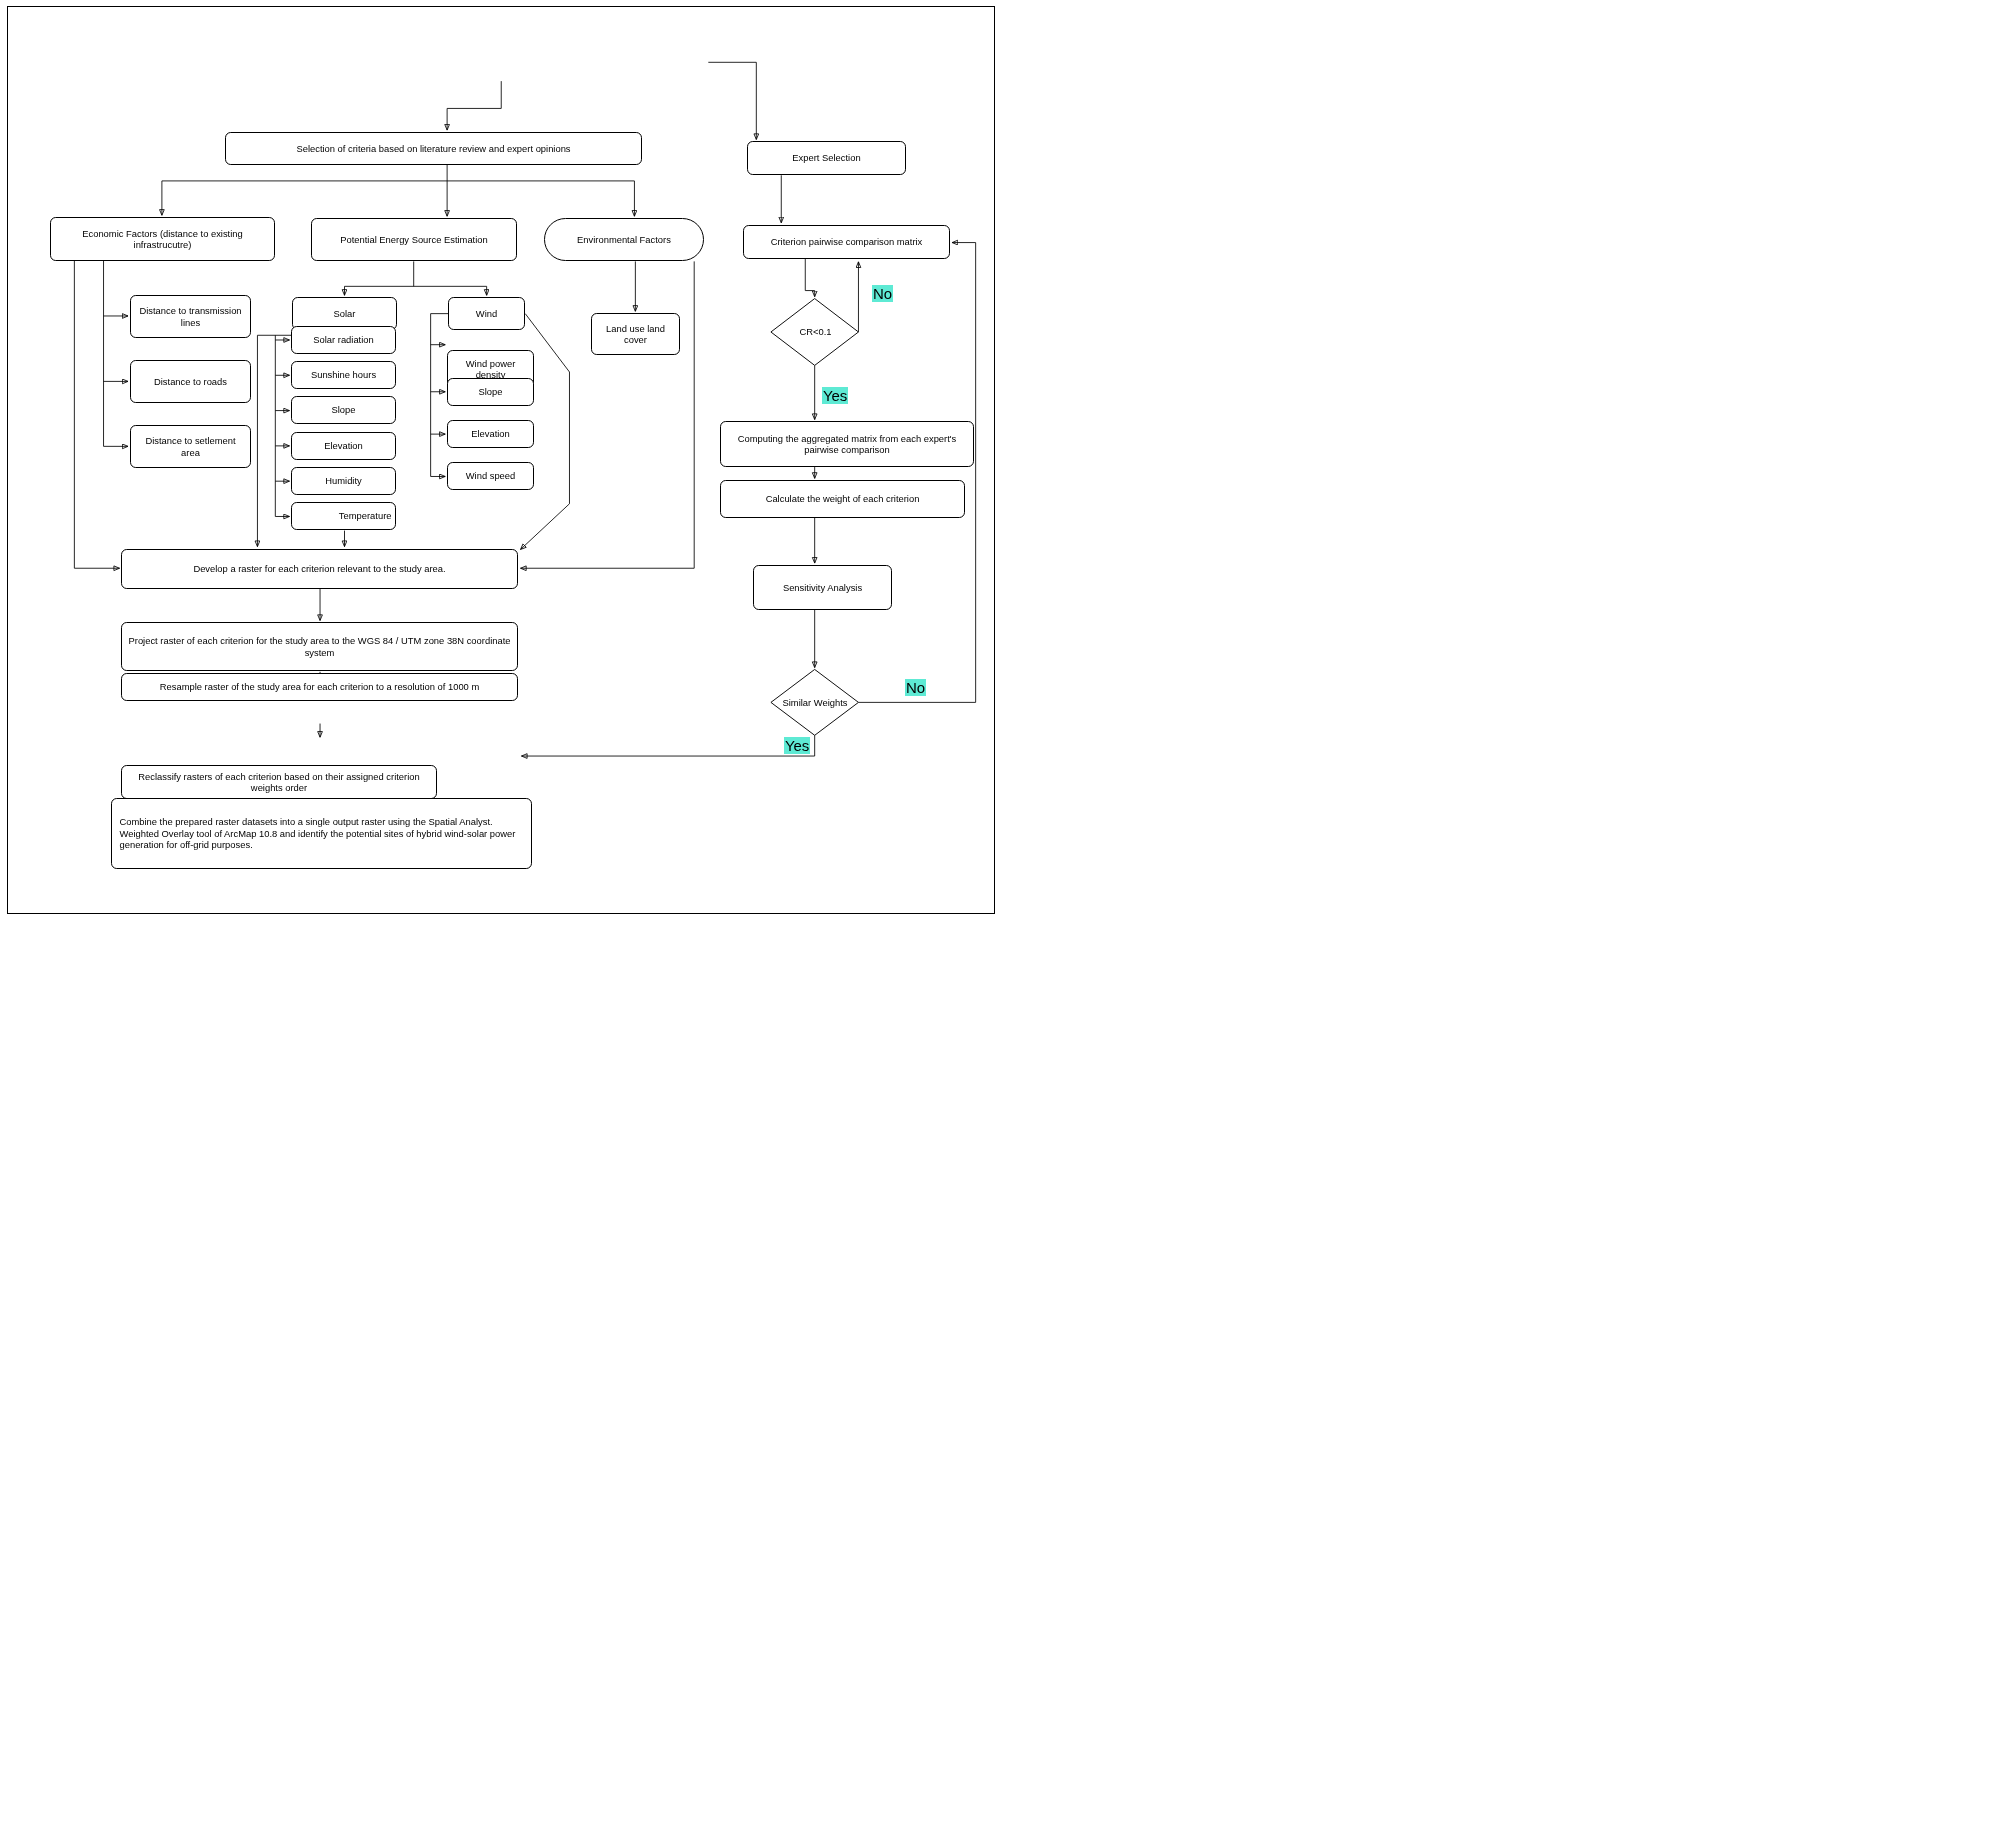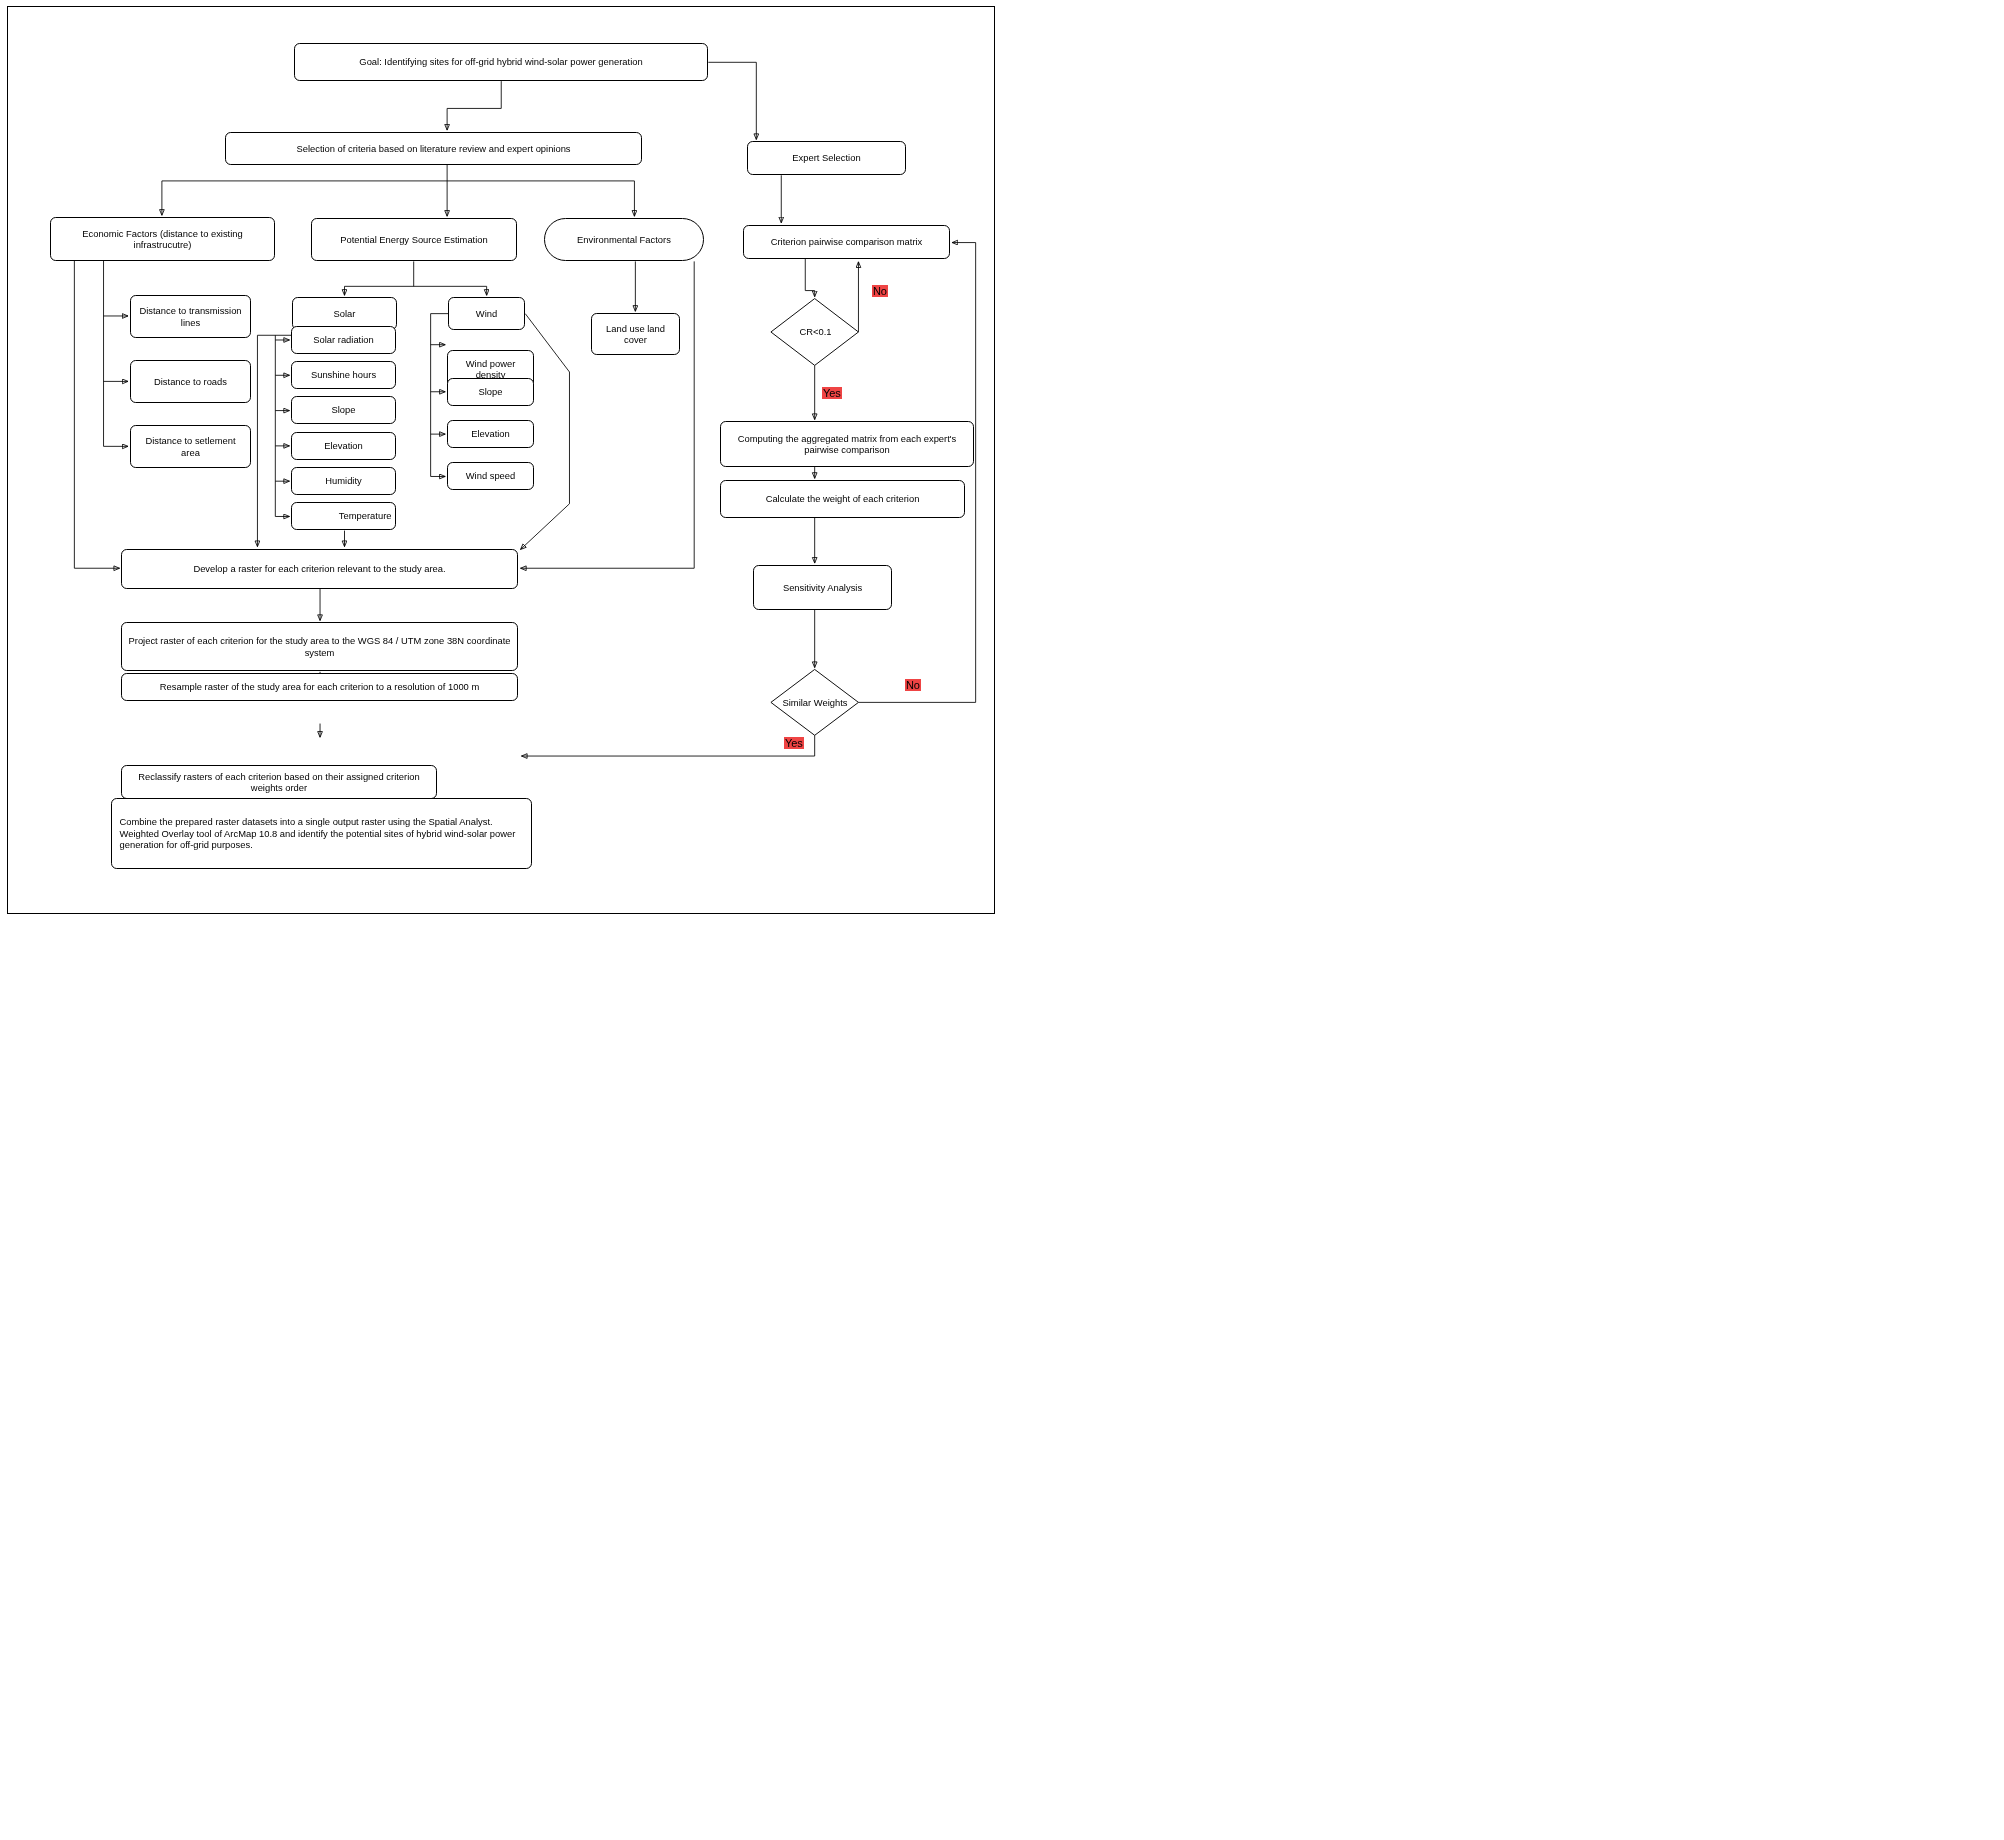--- a/index.html
+++ b/index.html
@@ -55,22 +55,22 @@
     position: absolute;
     z-index: 3;
     font-size: 9.4px;
     text-align: center;
     white-space: nowrap;
     background: transparent;
   }
   .edge-label {
     position: absolute;
     z-index: 3;
-    font-size: 11px;
-    background: #ef4444;
+    font-size: 15px;
+    background: #5eead4;
     padding: 0 0.9px;
   }
 </style>
 </head>
 <body>
 
 <div class="canvas">
   <div class="frame"></div>
 
   <svg class="wires" width="1002" height="920" viewBox="0 0 2129 1954">
@@ -146,23 +146,20 @@
 
     <path d="M680,1250 L680,1318" marker-end="url(#arrow)"></path>
     <path d="M680,1427 L680,1473" marker-end="url(#arrow)"></path>
     <path d="M680,1537 L680,1566" marker-end="url(#arrow)"></path>
     <path d="M680,1642 L680,1691" marker-end="url(#arrow)"></path>
 
     <polygon class="diamond" points="1731,634 1824,705 1731,776 1638,705"></polygon>
     <polygon class="diamond" points="1731,1422 1824,1492 1731,1562 1638,1492"></polygon>
   </svg>
 
-  <div class="node" style="left:294px; top:43px; width:414px; height:38px;">
-    <span>Goal: Identifying sites for off-grid hybrid wind-solar power generation</span>
-  </div>
 
   <div class="node" style="left:225px; top:132px; width:417px; height:33px;">
     <span>Selection of criteria based on literature review and expert opinions</span>
   </div>
 
   <div class="node" style="left:703px; top:141px; width:159px; height:34px;margin-left:44px;">
     <span>Expert Selection</span>
   </div>
 
   <div class="node" style="left:50px; top:217px; width:225px; height:44px;">

